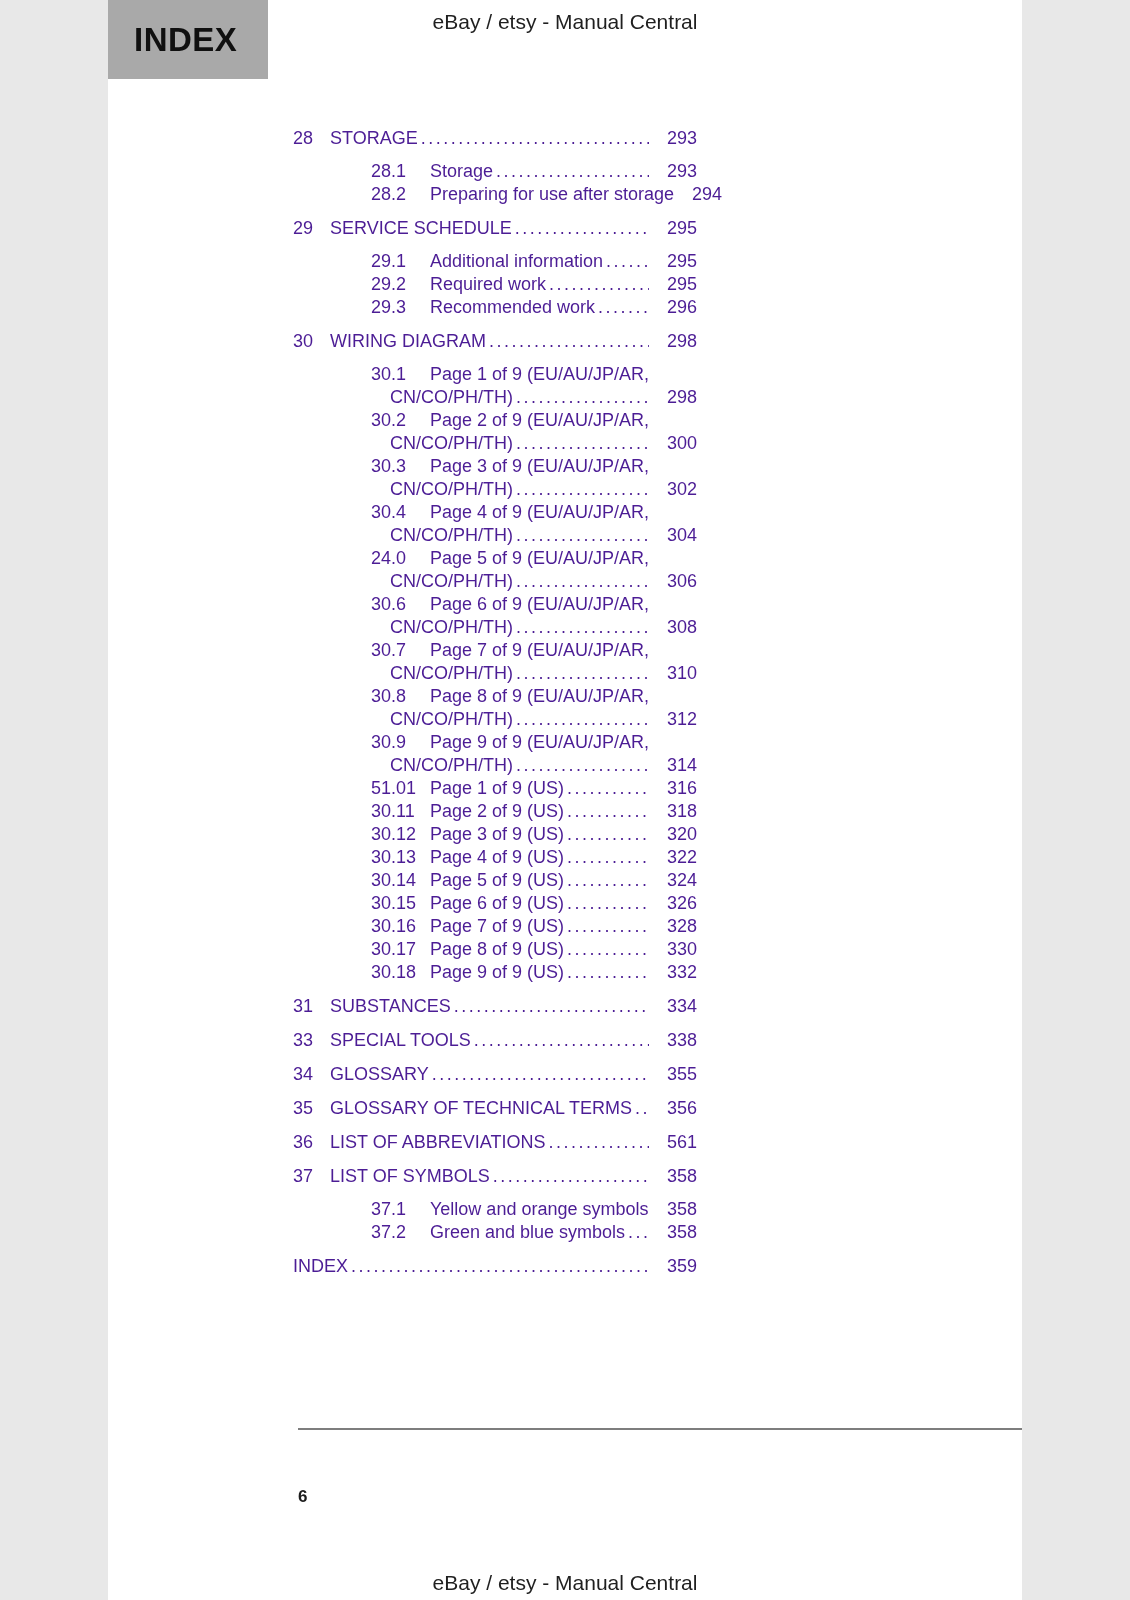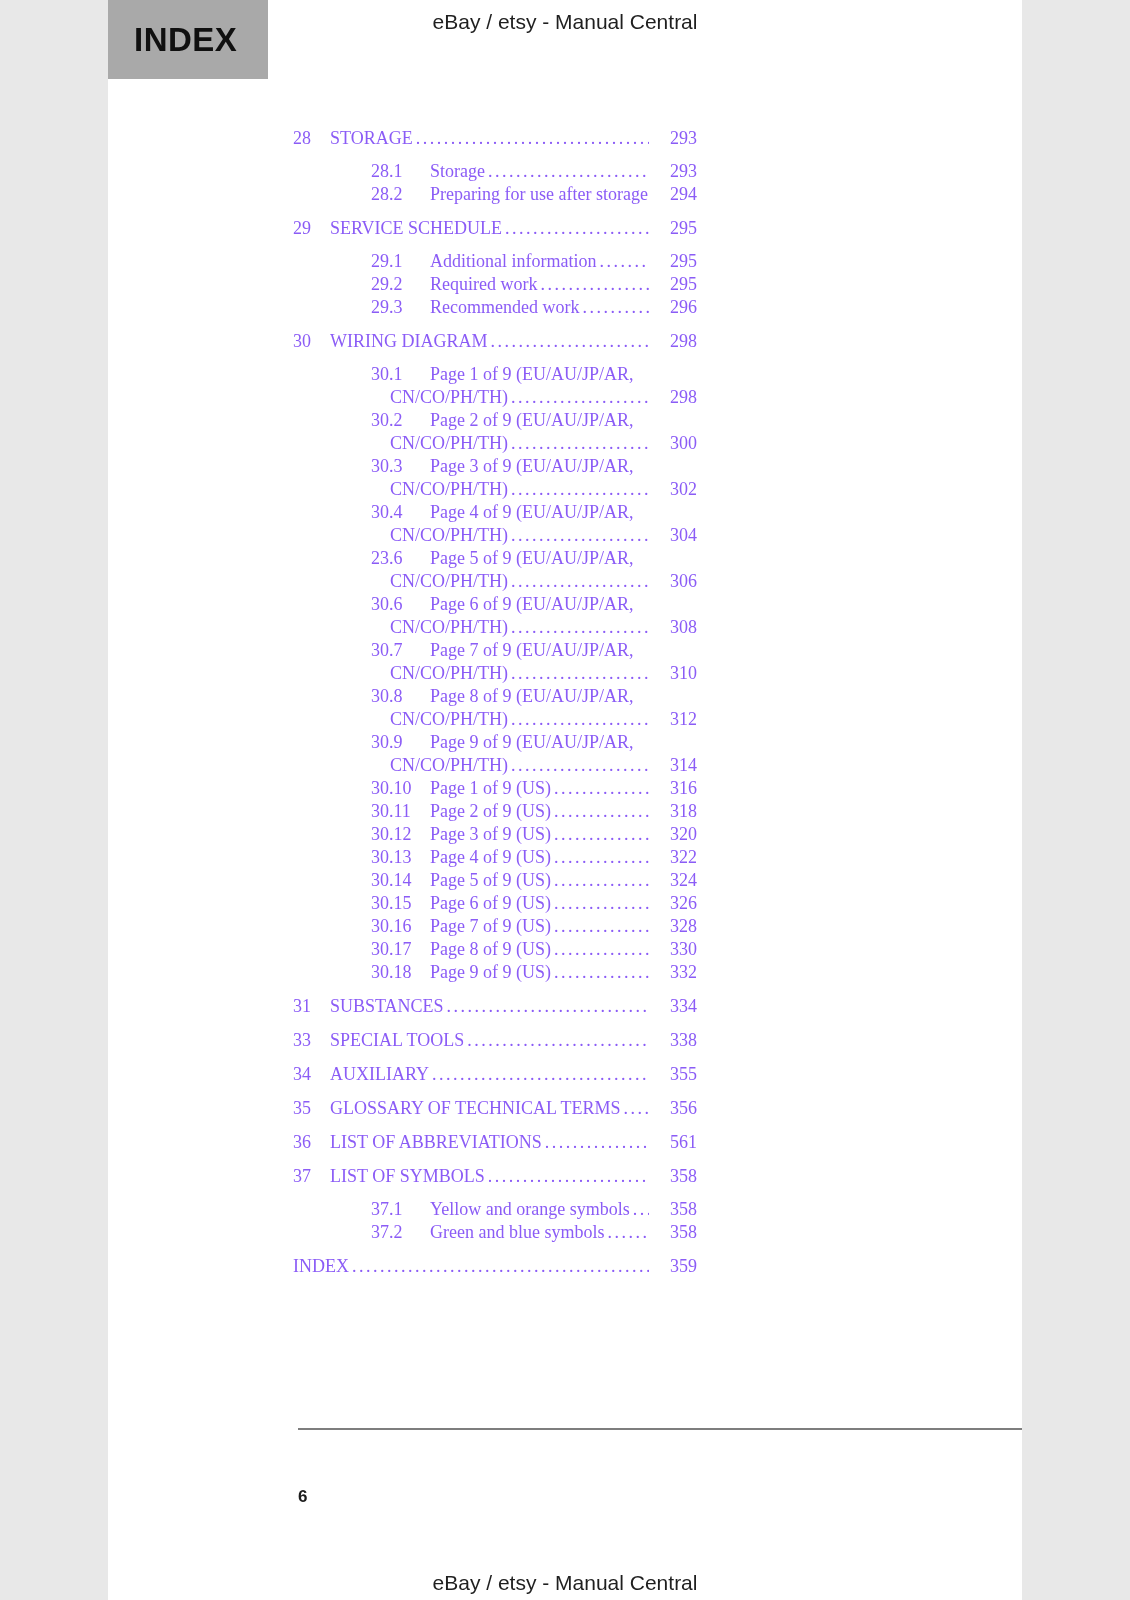--- a/index.html
+++ b/index.html
@@ -40,21 +40,21 @@
     width:860px; height:2px; background:#7e7e7e;
   }
   .page-number {
     position:absolute; left:190px; top:1487px;
     font-size:17px; font-weight:bold; color:#1c1c1c;
   }
 
   
   .toc {
     position:absolute; left:185px; top:127px; width:404px;
-    font-size:18px; line-height:23px; color:#8b5cf6;font-family:Liberation Serif, serif;
+    font-size:18px; line-height:23px; color:#4c1d95;
   }
   .toc-chapter { margin-top:11px; }
   .toc-chapter:first-child { margin-top:0; }
   .chapter-items { margin-top:10px; }
 
   .entry-line { display:flex; align-items:baseline; }
   .entry-line .num { flex:none; }
   .heading .num { width:37px; }
   .sub { padding-left:38px; }
   .sub .num { width:59px;margin-left:40px; }
@@ -186,21 +186,21 @@
               <span class="title">Page 4 of 9 (EU/AU/JP/AR,</span>
             </div>
             <div class="entry-line cont">
               <span class="title">CN/CO/PH/TH)</span>
               <span class="leader"></span>
               <span class="pagenum">304</span>
             </div>
           </div>
           <div class="toc-item">
             <div class="entry-line sub">
-              <span class="num">23.6</span>
+              <span class="num">24.0</span>
               <span class="title">Page 5 of 9 (EU/AU/JP/AR,</span>
             </div>
             <div class="entry-line cont">
               <span class="title">CN/CO/PH/TH)</span>
               <span class="leader"></span>
               <span class="pagenum">306</span>
             </div>
           </div>
           <div class="toc-item">
             <div class="entry-line sub">
@@ -241,21 +241,21 @@
               <span class="title">Page 9 of 9 (EU/AU/JP/AR,</span>
             </div>
             <div class="entry-line cont">
               <span class="title">CN/CO/PH/TH)</span>
               <span class="leader"></span>
               <span class="pagenum">314</span>
             </div>
           </div>
           <div class="toc-item">
             <div class="entry-line sub">
-              <span class="num">30.10</span>
+              <span class="num">51.01</span>
               <span class="title">Page 1 of 9 (US)</span>
               <span class="leader"></span>
               <span class="pagenum">316</span>
             </div>
           </div>
           <div class="toc-item">
             <div class="entry-line sub">
               <span class="num">30.11</span>
               <span class="title">Page 2 of 9 (US)</span>
               <span class="leader"></span>
@@ -332,21 +332,21 @@
         <div class="entry-line heading">
           <span class="num">33</span>
           <span class="title">SPECIAL TOOLS</span>
           <span class="leader"></span>
           <span class="pagenum">338</span>
         </div>
       </div>
       <div class="toc-chapter">
         <div class="entry-line heading">
           <span class="num">34</span>
-          <span class="title">AUXILIARY</span>
+          <span class="title">GLOSSARY</span>
           <span class="leader"></span>
           <span class="pagenum">355</span>
         </div>
       </div>
       <div class="toc-chapter">
         <div class="entry-line heading">
           <span class="num">35</span>
           <span class="title">GLOSSARY OF TECHNICAL TERMS</span>
           <span class="leader"></span>
           <span class="pagenum">356</span>

